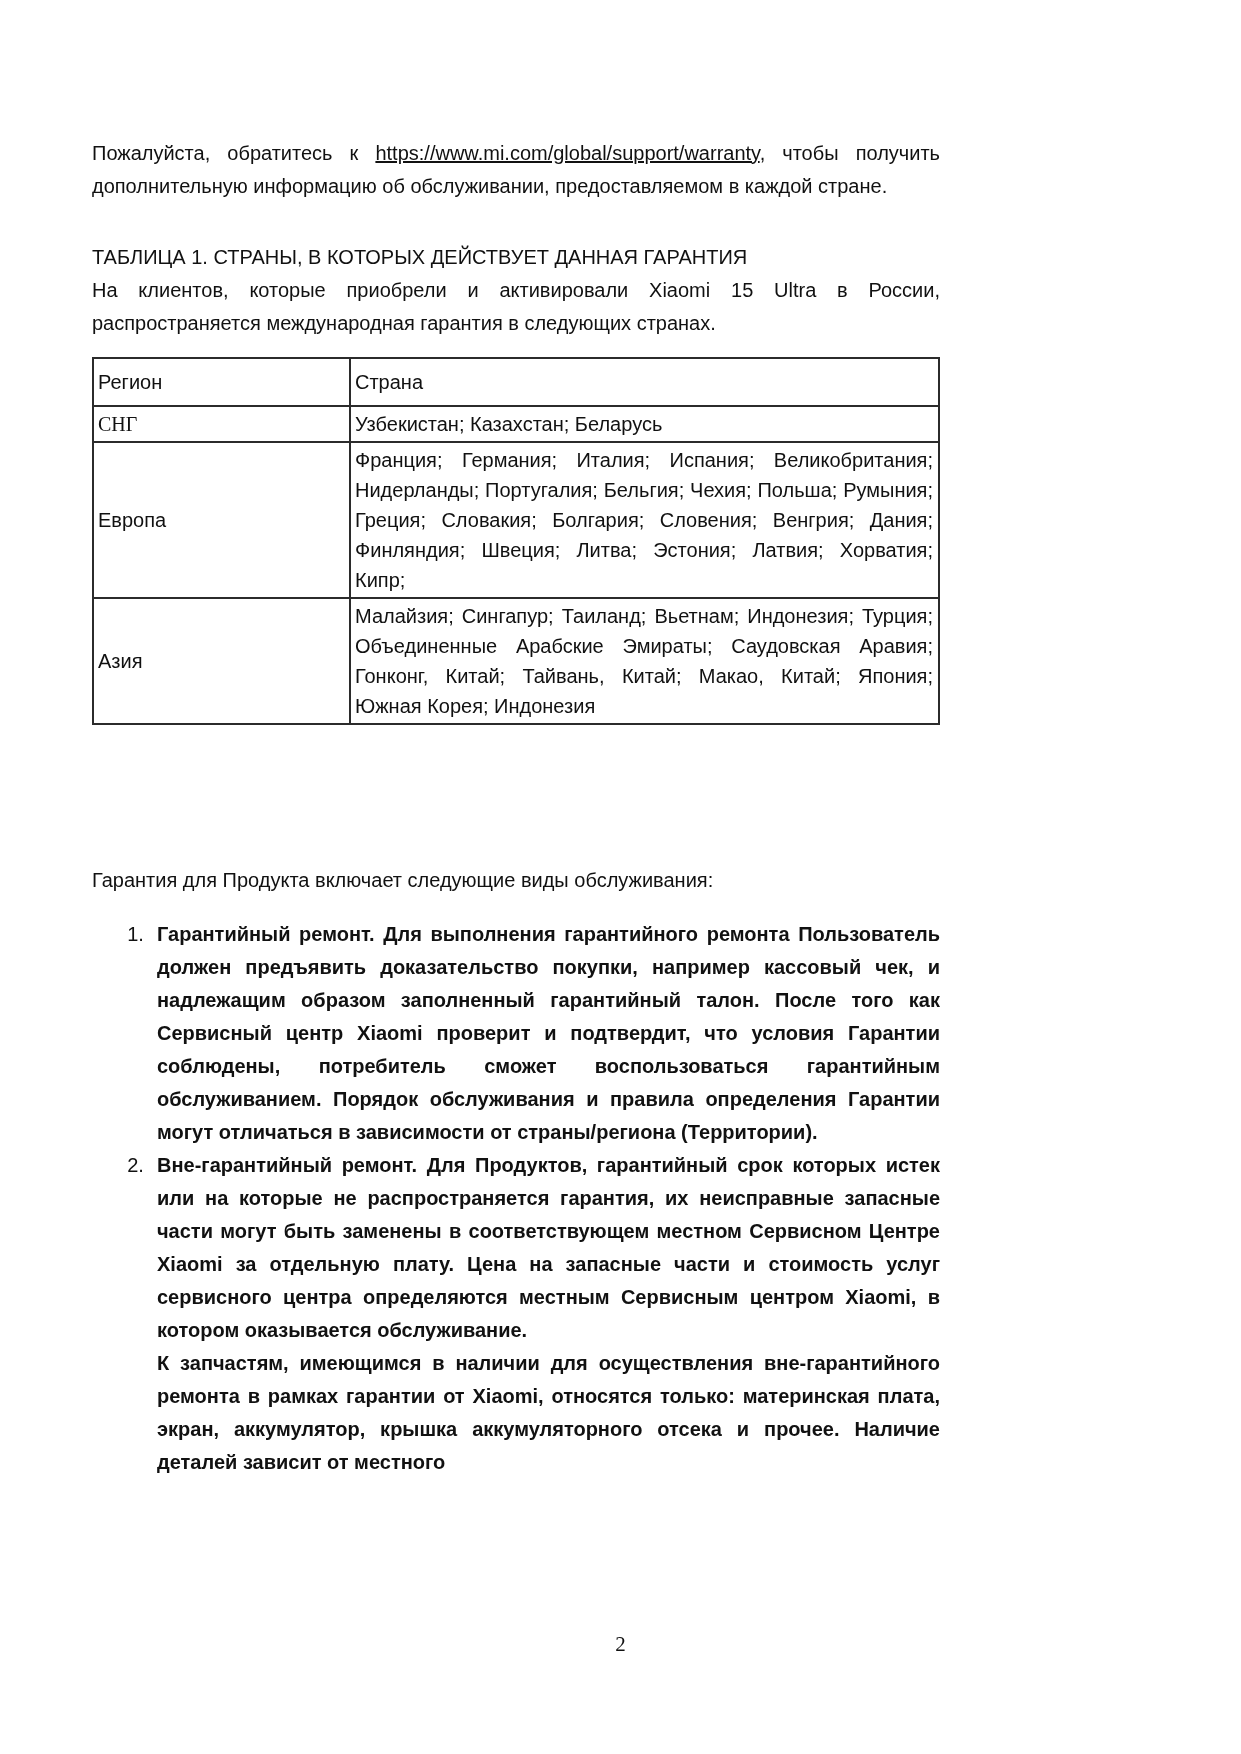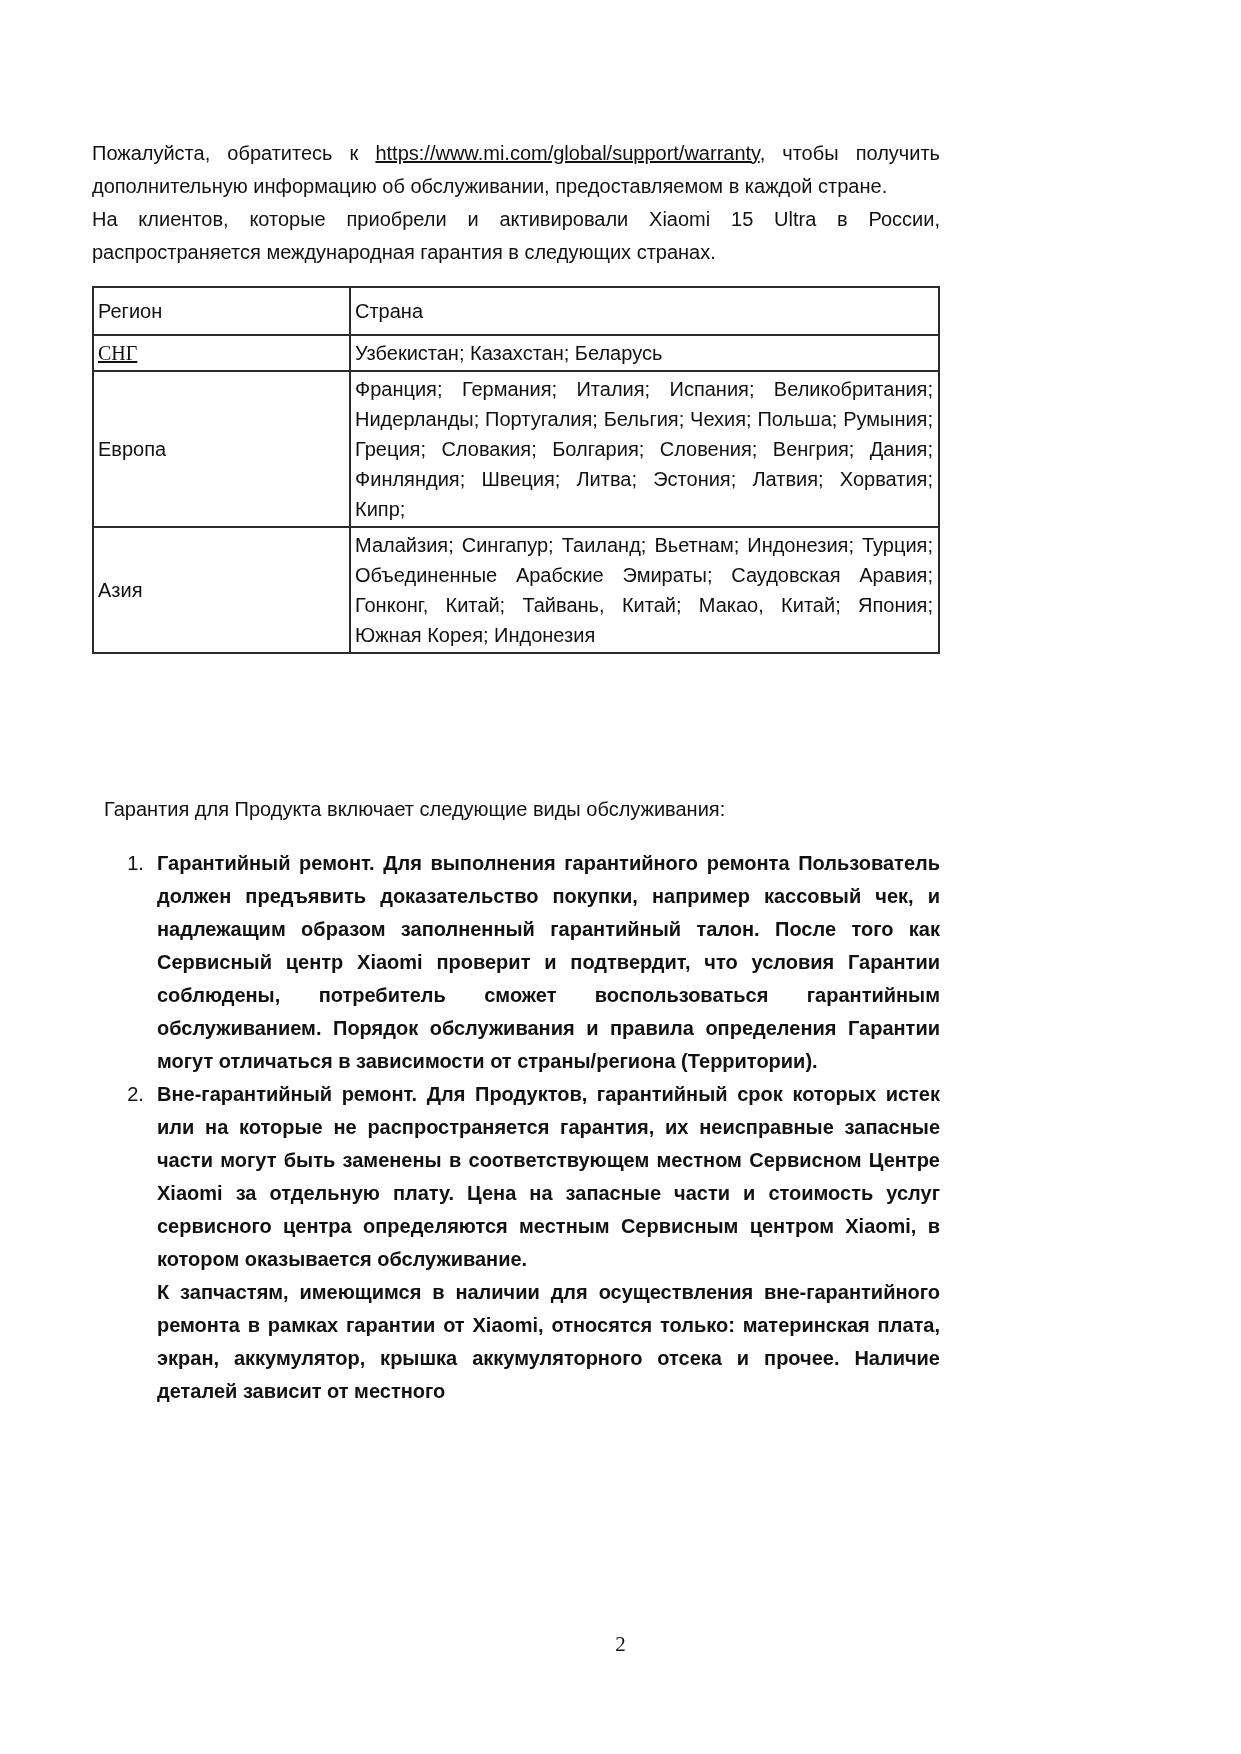--- a/index.html
+++ b/index.html
@@ -46,28 +46,27 @@
     padding: 2px 5px 2px 4px;
     vertical-align: middle;
   }
   table.countries col.c-region { width: 257px; }
   table.countries td.region-cell { text-align: left; }
   table.countries td.country-cell { text-align: justify; }
   table.countries tr.hdr td { height: 48px; }
   
   table.countries tr:nth-child(2) td.region-cell {
     font-family: "Liberation Serif", serif;
-    text-decoration: underline;
   }
   table.countries tr:nth-child(2) td { height: 32px; }
   table.countries tr.last td { height: 57px; }
   table.countries tr.last td.region-cell { vertical-align: top; padding-top: 4px; }
   table.countries tr.last td.country-cell { vertical-align: middle; padding-top: 16px; }
 
-  .services-intro { margin-top: 139px; text-align: left; margin-left: 12px; }
+  .services-intro { margin-top: 139px; text-align: left; }
 
   .olist { margin-top: 21px; }
   .li { display: flex; margin: 0; }
   .li-num {
     width: 65px;
     flex: 0 0 65px;
     text-align: center;
     padding-left: 22px;
   }
   .li-body { flex: 1 1 auto; }
@@ -83,20 +82,21 @@
     font-size: 21px;
   }
 </style>
 </head>
 <body>
 
 <div class="page">
 
   <p class="para p-intro"><span>Пожалуйста, обратитесь к </span><a class="doc-link">https://www.mi.com/global/support/warranty</a><span>, чтобы получить дополнительную информацию об обслуживании, предоставляемом в каждой стране.</span></p>
 
+  <p class="heading">ТАБЛИЦА 1. СТРАНЫ, В КОТОРЫХ ДЕЙСТВУЕТ ДАННАЯ ГАРАНТИЯ</p>
 
   <p class="para p-activation">На клиентов, которые приобрели и активировали Xiaomi 15 Ultra в России, распространяется международная гарантия в следующих странах.</p>
 
   <table class="countries">
     <colgroup>
         <col class="c-region">
         <col class="c-country">
       </colgroup>
     <tbody>
       <tr class="hdr">

